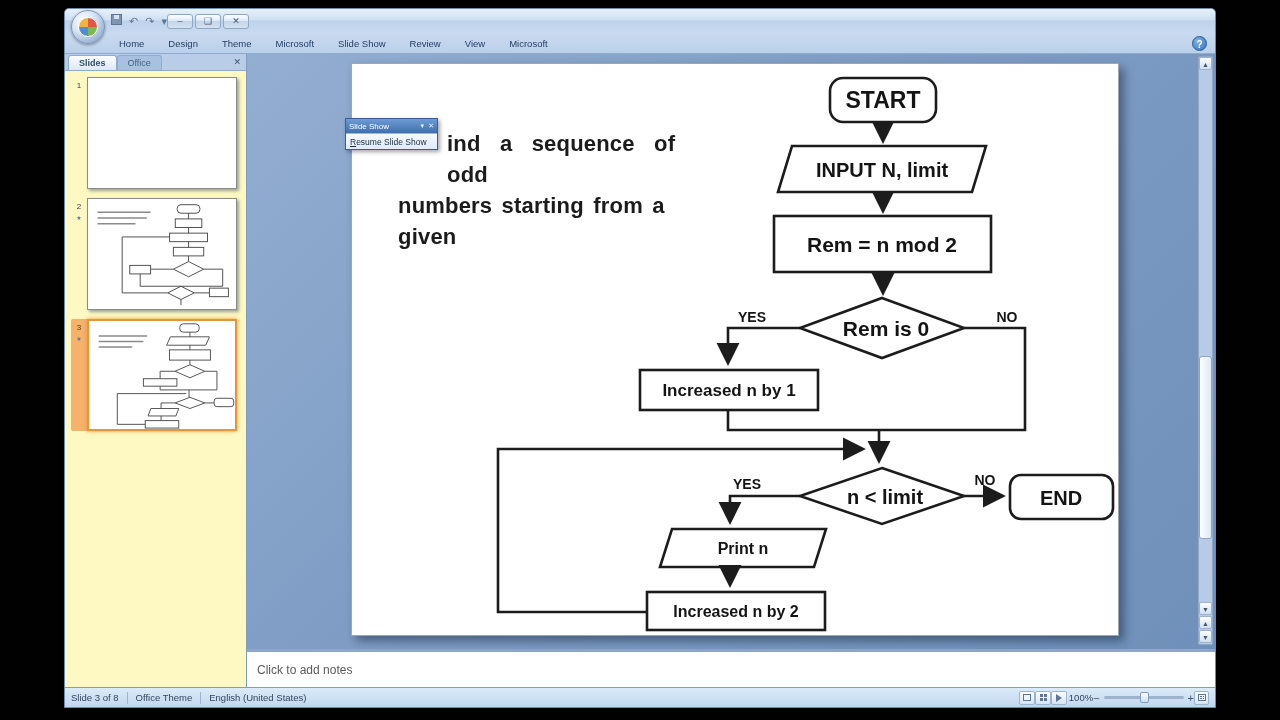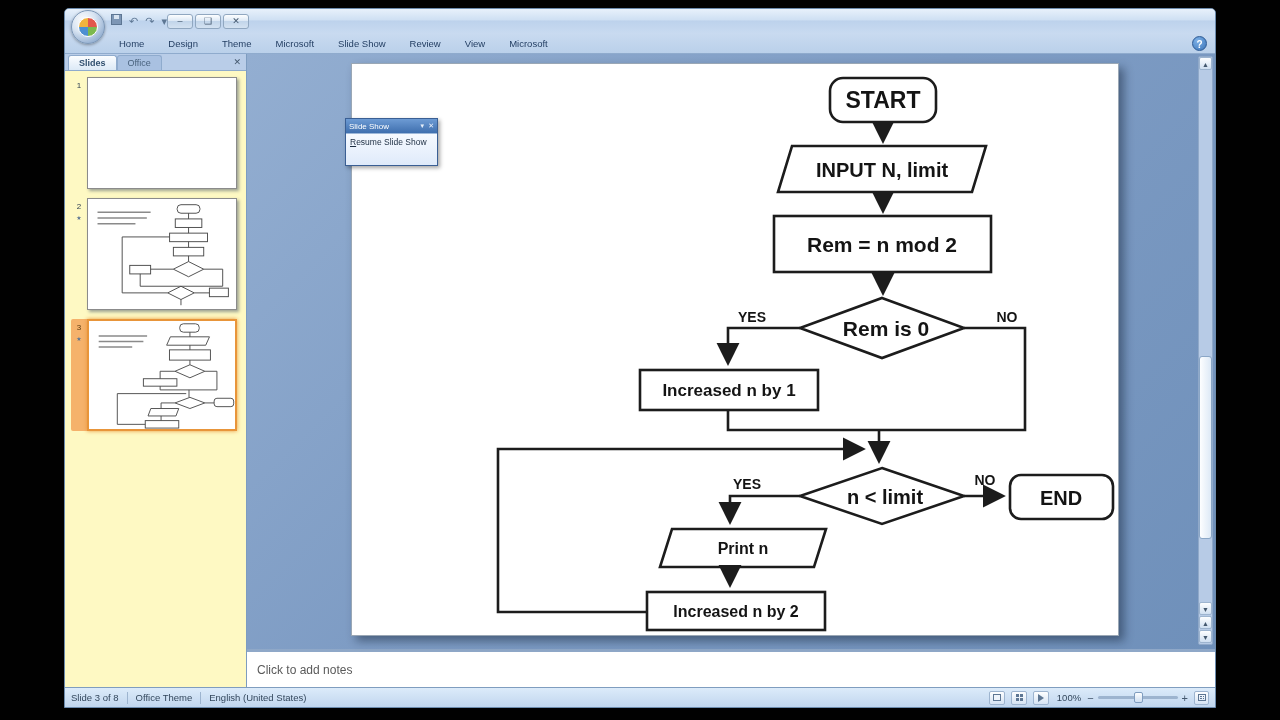--- a/index.html
+++ b/index.html
@@ -77,21 +77,21 @@
   .flow-svg text { font-family:"Liberation Sans", sans-serif; font-weight:bold; fill:#141414;
     stroke:none; }
 
   
   .popup { position:absolute; left:98px; top:64px; width:93px; z-index:9;
     border:1px solid #3a5f94; box-shadow:2px 2px 4px rgba(0,0,0,.35); }
   .popup-title { height:14px; display:flex; align-items:center;
     background:linear-gradient(#6d9bd4,#3f6fae); color:#fff; font-size:8px; padding:0 3px; }
   .popup-title .pt-label { flex:1; }
   .popup-title .pt-btn { font-size:7px; margin-left:4px; cursor:pointer; color:#e8f0fa; }
-  .popup-item { height:32px; background:linear-gradient(#f6faff,#dfeafa); color:#1b2c40;
+  .popup-item { height:16px; background:linear-gradient(#f6faff,#dfeafa); color:#1b2c40;
     font-size:8.5px; line-height:16px; padding:0 4px; border-top:1px solid #9db8d9;
     cursor:pointer; white-space:nowrap; }
   .popup-item u { text-decoration:underline; }
 
   
   .vscroll { position:absolute; right:2px; top:2px; bottom:4px; width:15px;
     background:#b7cbe6; border:1px solid #90a9c9; border-radius:2px;
     display:flex; flex-direction:column; align-items:center; }
   .sc-btn { width:13px; height:13px; font-size:7px; line-height:13px; text-align:center;
     color:#44586e; background:linear-gradient(#fdfeff,#cfdff1); border:1px solid #9db4cf;
@@ -102,21 +102,21 @@
     border-radius:3px; cursor:pointer; }
   .sc-bottom { display:flex; flex-direction:column; gap:1px; padding:1px 0 1px; }
 
   
   .notes { flex:0 0 38px; background:#fff; border-top:3px solid #8fa8c8; display:flex;
     align-items:center; padding-left:10px; font-size:12px; color:#5a5a5a; cursor:text; }
   .statusbar { flex:0 0 20px; background:linear-gradient(#dcebfa,#c1d6ee);
     border-top:1px solid #7f9dbf; display:flex; align-items:center; font-size:9.5px;
     color:#33475c; padding:0 6px; gap:8px; }
   .sb-sep { width:1px; height:12px; background:#9db4cf; }
-  .sb-right { margin-left:auto; display:flex; align-items:center; gap:6px; }
+  .sb-right { margin-left:auto; display:flex; align-items:center; gap:0; }
   .view-btn { width:16px; height:14px; border:1px solid #9db4cf; border-radius:2px;
     background:linear-gradient(#fdfeff,#d5e3f3); display:flex; align-items:center;
     justify-content:center; cursor:pointer; }
   .vb-glyph-normal { width:8px; height:7px; border:1px solid #5d7693; background:#eef4fb; }
   .vb-glyph-sorter { display:grid; grid-template-columns:3px 3px; gap:1px; }
   .vb-glyph-sorter span{ width:3px; height:3px; background:#5d7693; display:block; }
   .vb-glyph-show { width:0; height:0; border-left:6px solid #5d7693;
     border-top:4px solid transparent; border-bottom:4px solid transparent; }
   .zoom-pct { font-size:9.5px; color:#33475c; min-width:26px; text-align:right; }
   .zoom-slider { display:flex; align-items:center; gap:4px; }
@@ -293,20 +293,22 @@
                 <text x="377" y="332" font-size="17">Increased n by 1</text>
                 <text x="533" y="440" font-size="20">n &lt; limit</text>
                 <text x="395" y="425" font-size="14">YES</text>
                 <text x="633" y="421" font-size="14">NO</text>
                 <text x="391" y="490" font-size="16">Print n</text>
                 <text x="384" y="553" font-size="16">Increased n by 2</text>
                 <text x="709" y="441" font-size="20">END</text>
               </g>
             </svg>
             <div class="slide-text">
+              <div class="l1">ind a sequence of odd</div>
+              <div class="l2">numbers starting from a given</div>
             </div>
           </div>
 
           <div class="popup">
             <div class="popup-title">
               <span class="pt-label">Slide Show</span>
               <span class="pt-btn">▾</span>
               <span class="pt-btn">✕</span>
             </div>
             <div class="popup-item"><u>R</u><span>esume Slide Show</span></div>

